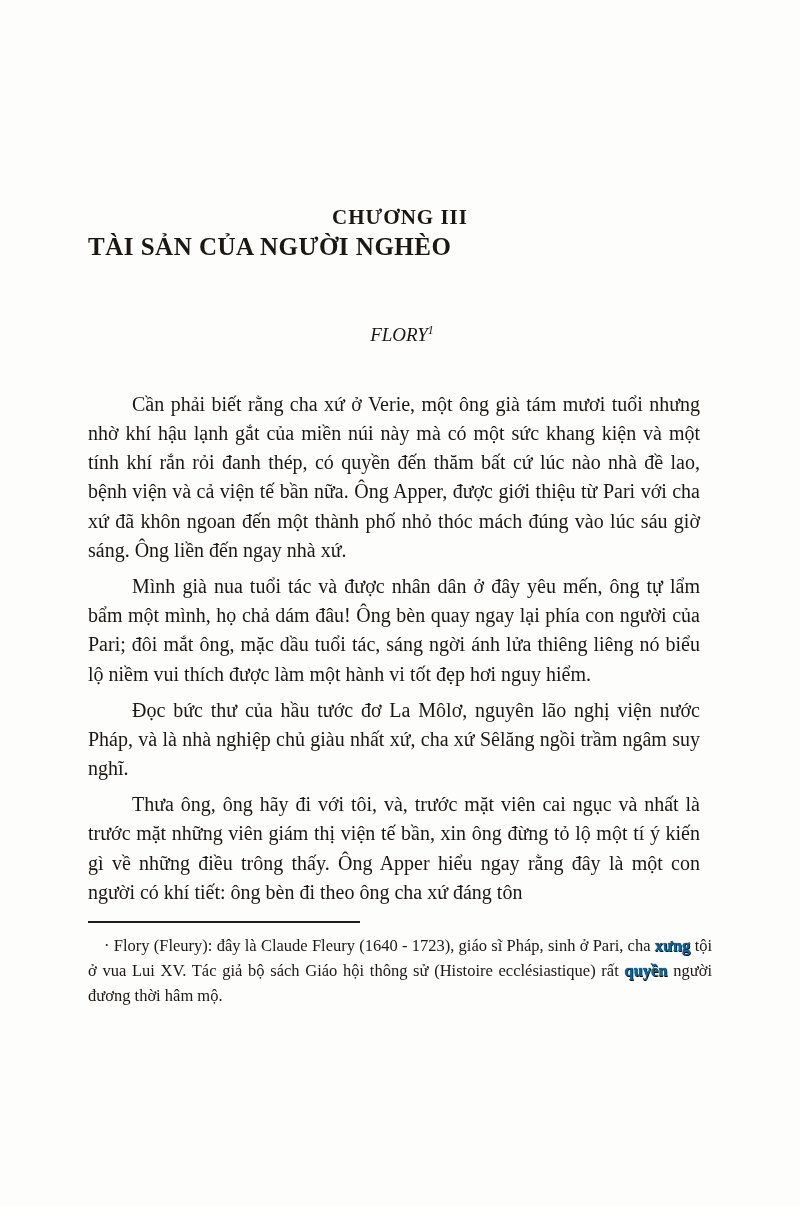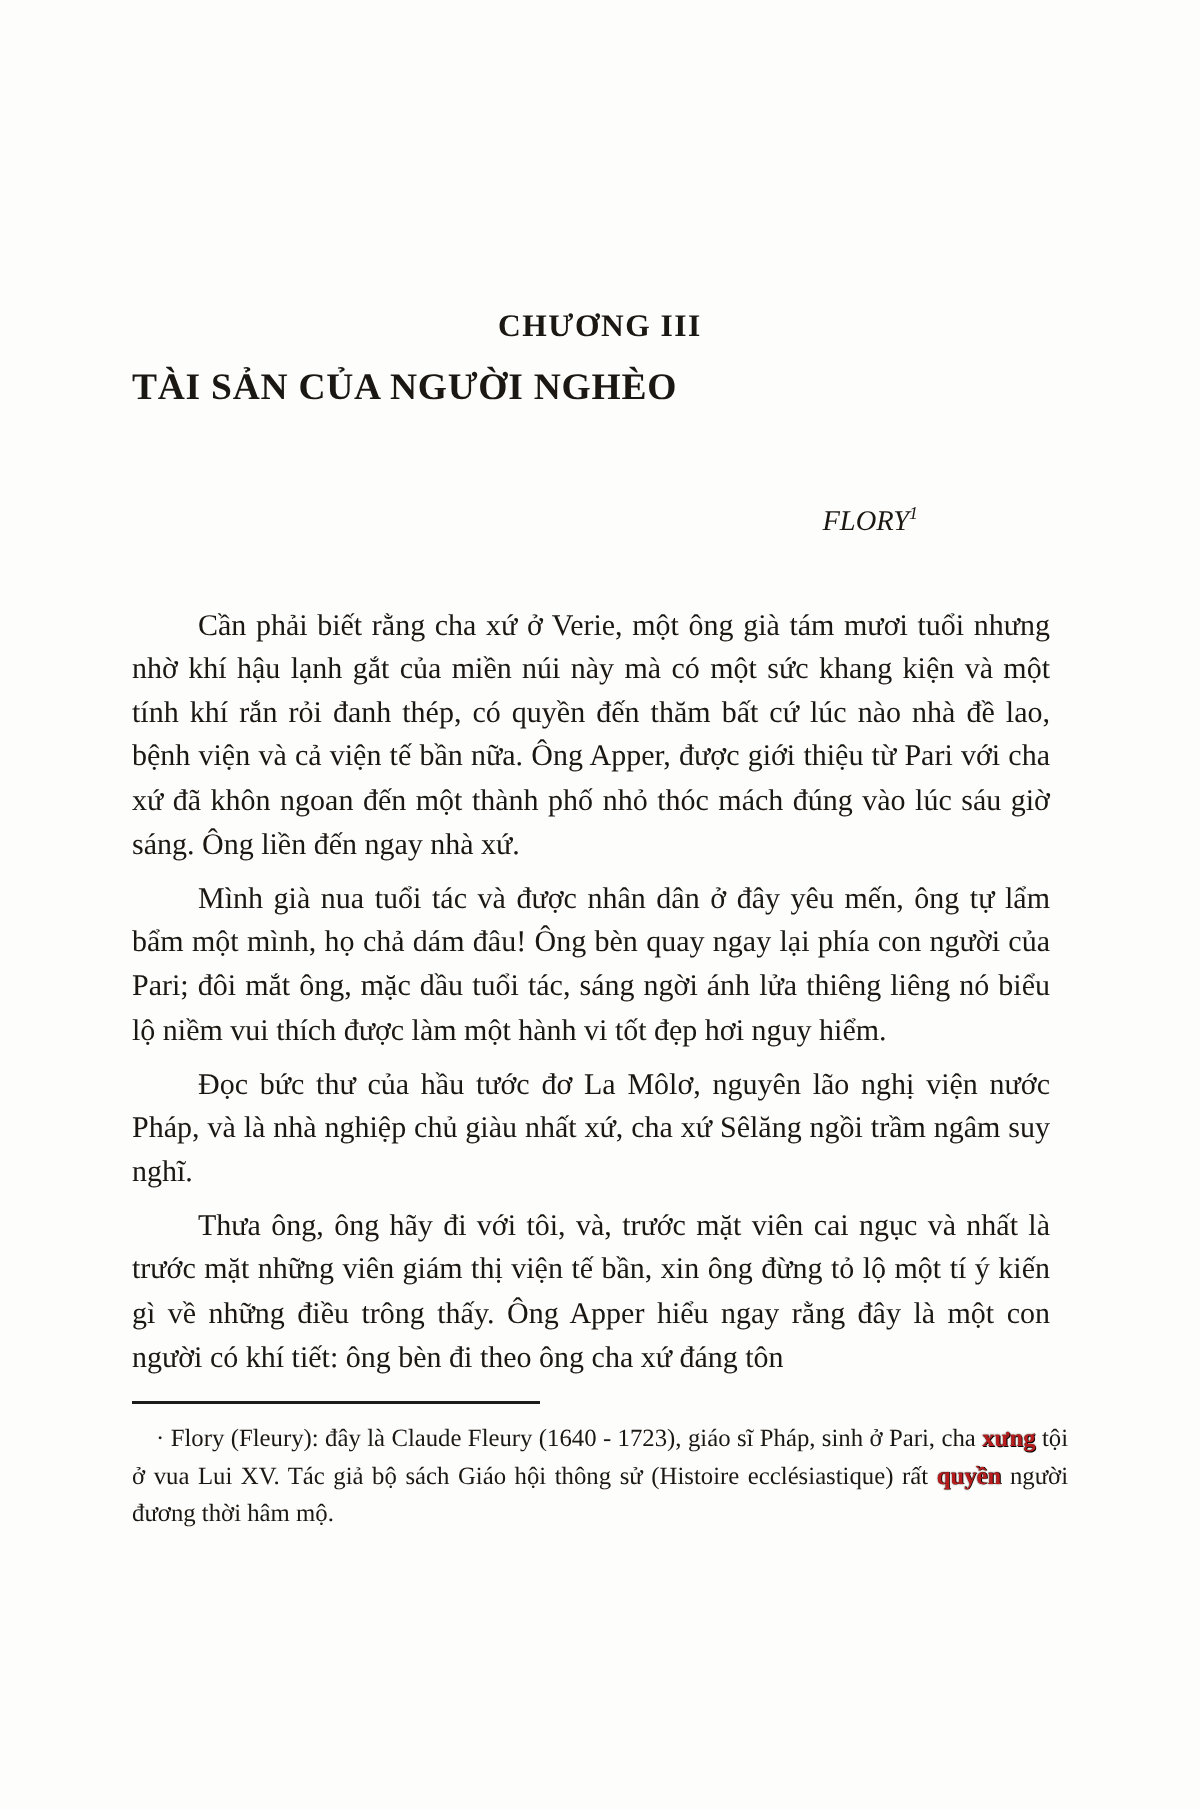--- a/index.html
+++ b/index.html
@@ -17,38 +17,38 @@
     font-family: "Liberation Serif", "DejaVu Serif", serif;
     box-sizing: border-box;
     padding: 205px 88px 0 88px;
     overflow: hidden;
   }
   .chapter-label {
     font-size: 21px;
     font-weight: bold;
     text-align: center;
     letter-spacing: 1px;
-    margin: 0 0 15px 0;
+    margin: 0 0 3px 0;
   }
   .chapter-title {
     font-size: 25px;
     font-weight: bold;
     letter-spacing: 0.5px;
     margin: 0 0 60px 0;
   }
   .epigraph {
     font-style: italic;
     font-size: 19.5px;
     line-height: 1.5;
     width: 478px;
     margin: 0 0 0 104px;
     text-align: left;
   }
   .epigraph-attribution {
-    text-align: right;
+    text-align: center;
     font-size: 19px;
     margin: 12px 58px 0 0;
   }
   .epigraph-attribution sup {
     font-size: 12px;
   }
   .body-text {
     margin-top: 40px;
     font-size: 20px;
     line-height: 1.46;
@@ -67,21 +67,21 @@
   }
   .footnote {
     font-size: 16.5px;
     line-height: 1.52;
     text-align: justify;
     text-indent: 16px;
     margin: 0;
   }
   .footnote .smudge {
     font-weight: bold;
-    color: #b91c1c;
+    color: #0369a1;
     text-shadow: 0 0 1px #000, 0.6px 0.6px 0 #000;
   }
   .footnote .book-title {
   }
 </style>
 </head>
 <body>
 
 <div class="page">
 

